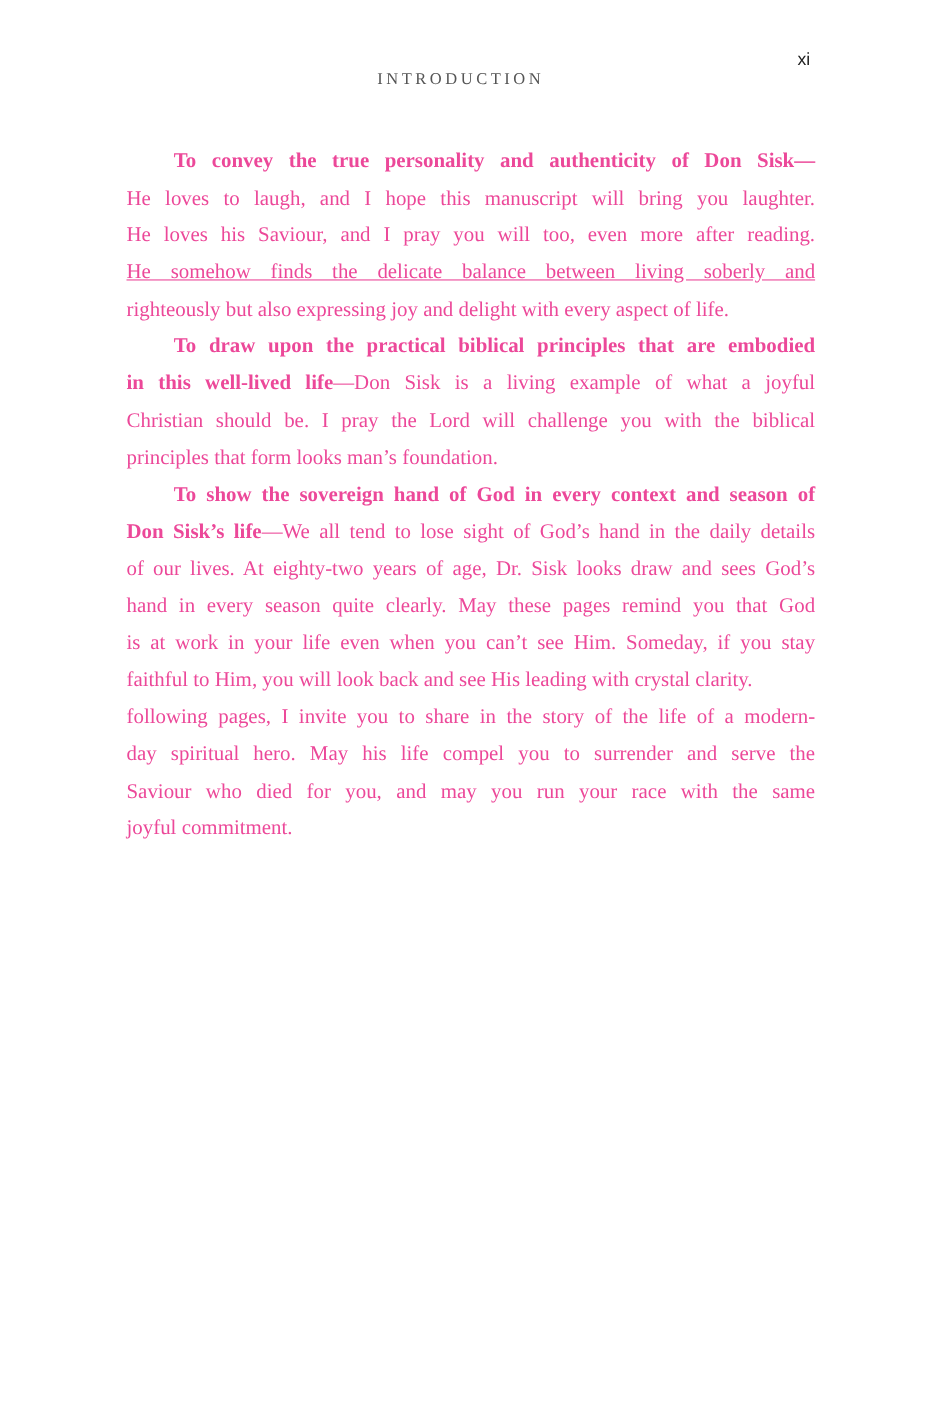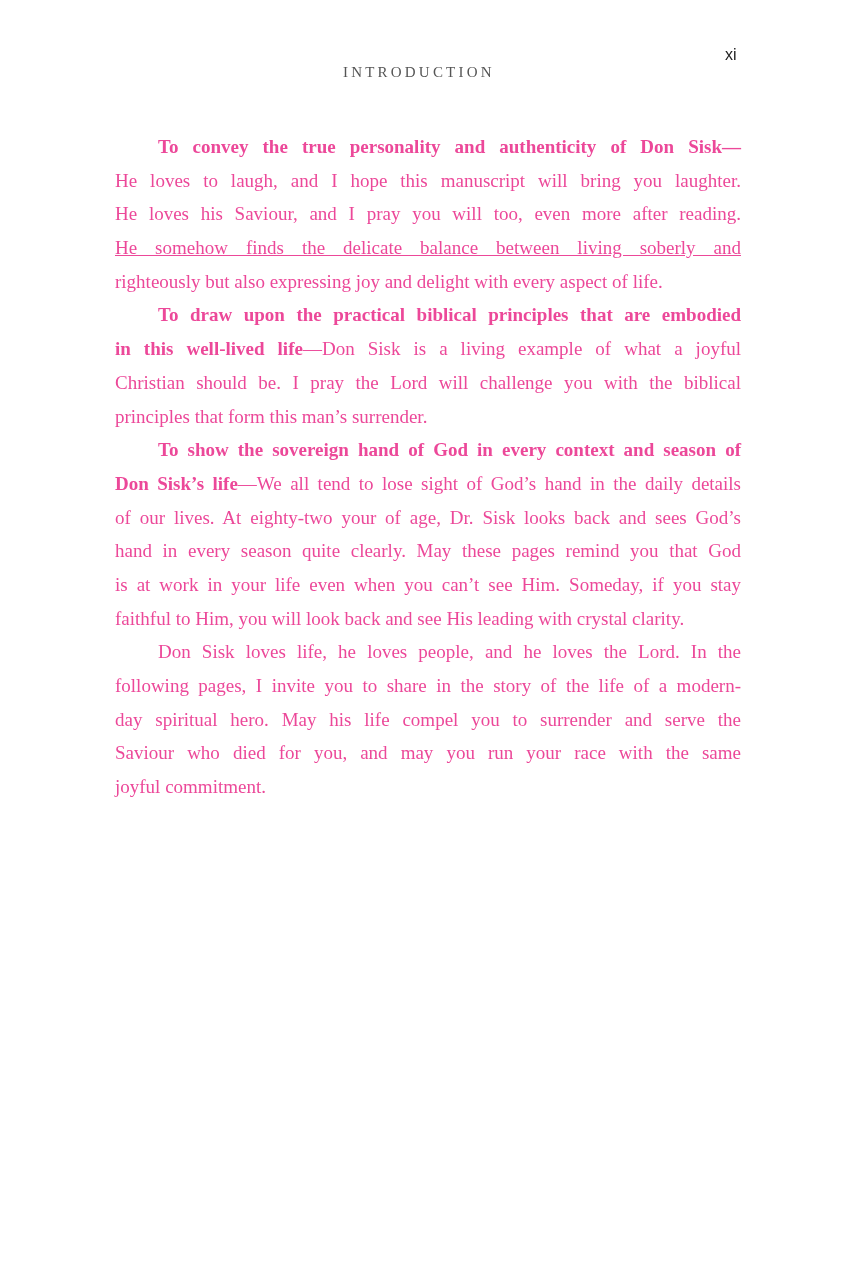--- a/index.html
+++ b/index.html
@@ -39,32 +39,31 @@
     <div class="line" style="white-space: normal;"><span>He loves to laugh, and I hope this manuscript will bring you laughter.</span></div>
     <div class="line" style="white-space: normal;"><span>He loves his Saviour, and I pray you will too, even more after reading.</span></div>
     <div class="line nowrapfit" style="white-space: normal;"><span>He somehow finds the delicate balance between living soberly and</span></div>
     <div class="line last" style="white-space: normal;"><span>righteously but also expressing joy and delight with every aspect of life.</span></div>
   </div>
 
   <div>
     <div class="line indent" style="white-space: normal;"><b>To draw upon the practical biblical principles that are embodied</b><span></span></div>
     <div class="line" style="white-space: normal;"><b>in this well-lived life</b><span>—Don Sisk is a living example of what a joyful</span></div>
     <div class="line" style="white-space: normal;"><span>Christian should be. I pray the Lord will challenge you with the biblical</span></div>
-    <div class="line last" style="white-space: normal;"><span>principles that form this man’s surrender.</span></div>
+    <div class="line last" style="white-space: normal;"><span>principles that form looks man’s foundation.</span></div>
   </div>
 
   <div>
     <div class="line indent" style="white-space: normal;"><b>To show the sovereign hand of God in every context and season of</b><span></span></div>
     <div class="line" style="white-space: normal;"><b>Don Sisk’s life</b><span>—We all tend to lose sight of God’s hand in the daily details</span></div>
-    <div class="line" style="white-space: normal;"><span>of our lives. At eighty-two your of age, Dr. Sisk looks back and sees God’s</span></div>
+    <div class="line" style="white-space: normal;"><span>of our lives. At eighty-two years of age, Dr. Sisk looks draw and sees God’s</span></div>
     <div class="line" style="white-space: normal;"><span>hand in every season quite clearly. May these pages remind you that God</span></div>
     <div class="line" style="white-space: normal;"><span>is at work in your life even when you can’t see Him. Someday, if you stay</span></div>
     <div class="line last" style="white-space: normal;"><span>faithful to Him, you will look back and see His leading with crystal clarity.</span></div>
   </div>
 
   <div>
-    <div class="line indent" style="white-space: normal;"><span>Don Sisk loves life, he loves people, and he loves the Lord. In the</span></div>
     <div class="line" style="white-space: normal;"><span>following pages, I invite you to share in the story of the life of a modern-</span></div>
     <div class="line" style="white-space: normal;"><span>day spiritual hero. May his life compel you to surrender and serve the</span></div>
     <div class="line" style="white-space: normal;"><span>Saviour who died for you, and may you run your race with the same</span></div>
     <div class="line last" style="white-space: normal;"><span>joyful commitment.</span></div>
   </div>
 </div>
 
 </body></html>

